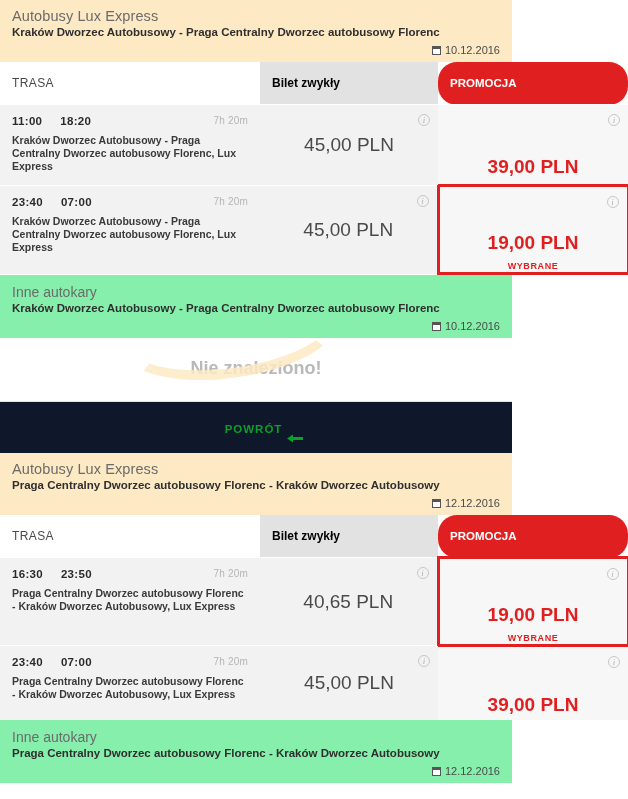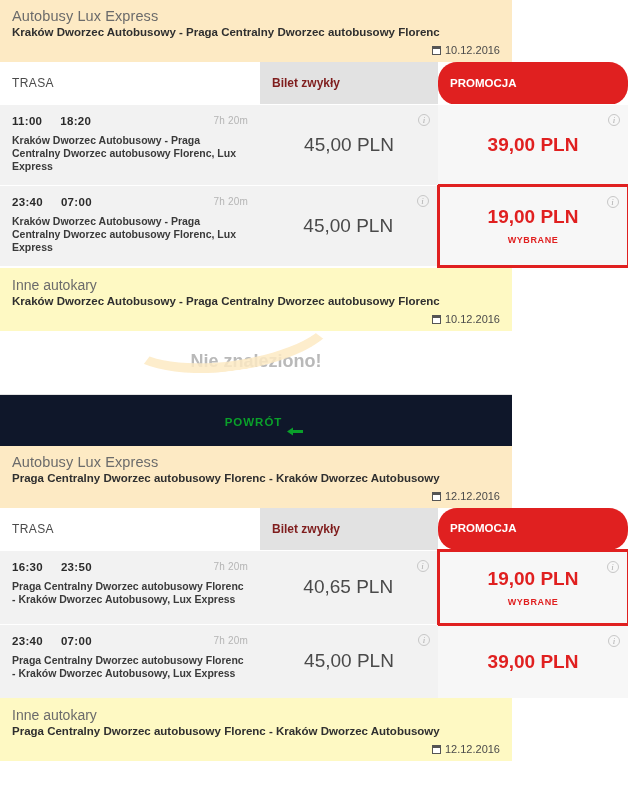--- a/index.html
+++ b/index.html
@@ -58,21 +58,21 @@
     color: #4a4a4a;
     font-size: 12px;
     padding: 14px 12px;
     text-align: left;
     font-weight: normal;
     letter-spacing: 0.4px;
     vertical-align: middle;
   }
   .th-normal {
     background: #e2e2e2;
-    color: #7f1d1d;
+    color: #000000;
     font-size: 12px;
     padding: 14px 12px;
     text-align: left;
     font-weight: bold;
     vertical-align: middle;
     margin-top: 16px;
   }
   .th-promo {
     background: #e02020;
     color: #ffffff;
@@ -128,21 +128,21 @@
     text-align: center;
     vertical-align: middle;
     position: relative;
     font-size: 19px;
     color: #e02020;
   }
   .td-promo.selected {
     border: 3px solid #e02020 !important;
     background: #f7f7f7;
   }
-  .promo-price { font-weight: bold; display: block; }
+  .promo-price { font-weight: bold; display: block; margin-top: 44px; }
   .td-price .val { font-weight: normal; }
   .wybrane {
     display: block;
     font-size: 9px;
     color: #e02020;
     font-weight: bold;
     letter-spacing: 0.6px;
     padding-top: 7px;
     text-align: center;
   }
@@ -155,21 +155,21 @@
     color: #b0b0b0;
     font-size: 9px;
     line-height: 11px;
     text-align: center;
     font-family: "Liberation Serif", serif;
     font-style: italic;
   }
 
   
   .sec-foot {
-    background: #fef9c3;
+    background: #86efac;
     padding: 9px 12px 6px 12px;
   }
   .sec-foot .line1 {
     color: #6b6b6b;
     font-size: 14px;
     padding-bottom: 2px;
   }
   .sec-foot .line2 {
     color: #2f2f2f;
     font-size: 11.5px;

